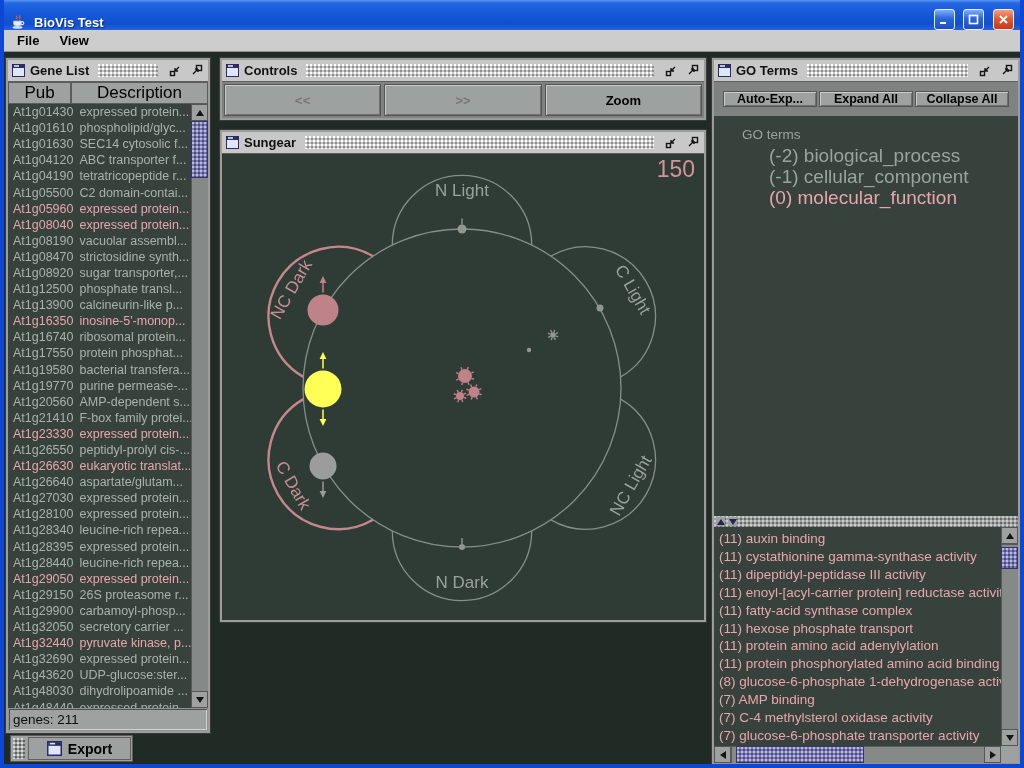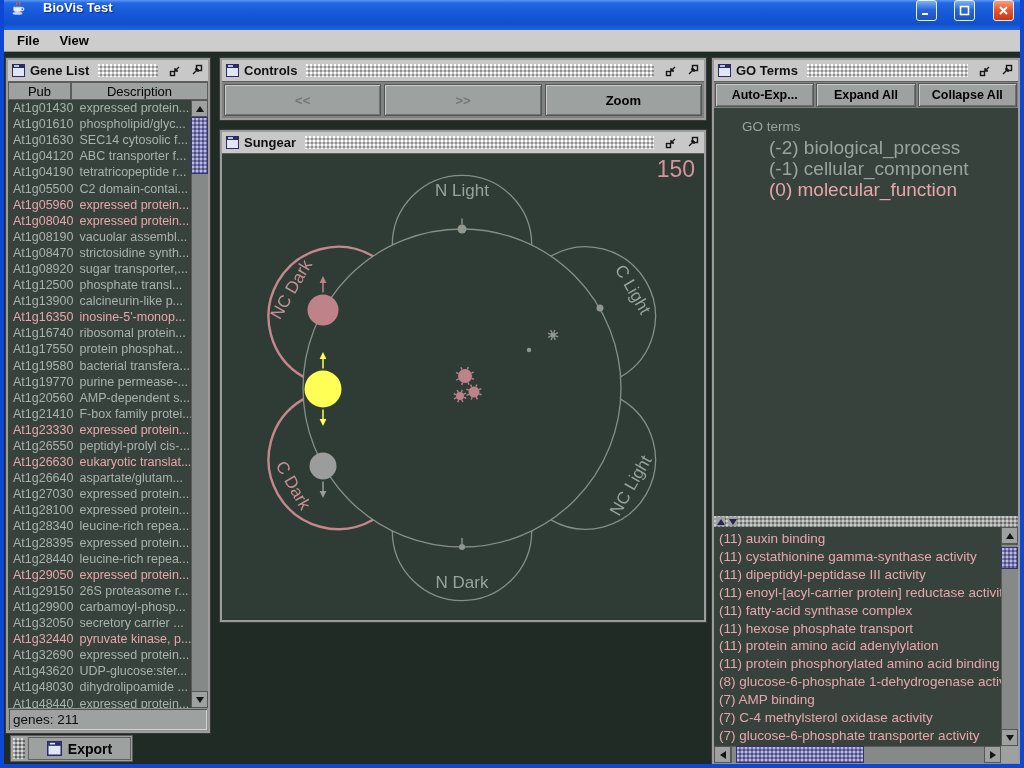--- a/index.html
+++ b/index.html
@@ -2,21 +2,21 @@
 <html><head>
 <meta charset="utf-8">
 <style>
   * { margin:0; padding:0; box-sizing:border-box; }
   html,body { width:1024px; height:768px; overflow:hidden; background:#000; }
   body { font-family:"Liberation Sans", sans-serif; }
 
   
   .window { position:absolute; inset:0; display:flex; flex-direction:column;
             border-left:4px solid #0d47d6; border-right:4px solid #0d47d6; border-bottom:4px solid #0d47d6; }
-  .titlebar { height:30px; flex:0 0 30px; display:flex; align-items:flex-start; padding:0 6px; gap:17px;
+  .titlebar { height:30px; flex:0 0 30px; display:flex; align-items:flex-end; padding:0 6px; gap:8px;
               background:linear-gradient(180deg,#5a96f2 0%,#2367e2 10%,#1658d8 45%,#1150cc 80%,#2364dc 100%); }
   .title-text { color:#fff; font-weight:bold; font-size:13px; text-shadow:1px 1px 1px #0a2a80; flex:1; }
   .winbtn { width:21px; height:21px; border-radius:3px; border:1px solid #e8f0ff; display:flex; align-items:center; justify-content:center; }
   .winbtn.min, .winbtn.max { background:linear-gradient(180deg,#7fb0fa,#2a66da 45%,#1c50c4); }
   .winbtn.close { background:linear-gradient(180deg,#f4a080,#e25a30 45%,#c63818); margin-left:1px; }
   .menubar { height:22px; flex:0 0 22px; background:#cdcdcd; display:flex; align-items:center; gap:2px; padding:0 4px; border-bottom:1px solid #8f8f8f; }
   .menu-item { font-weight:bold; font-size:13px; color:#000; padding:2px 9px; }
   .desktop { position:relative; flex:1; background:#202b25; overflow:hidden; }
 
   
@@ -47,21 +47,21 @@
   .sb-track { position:relative; flex:1; box-shadow:inset 1px 1px 0 #5a5a5a; }
   .sb-thumb { position:absolute; background-color:#7b7bae; border:1px solid #35356e;
       background-image:radial-gradient(circle at 1px 1px,#b9b9e2 28%,transparent 32%),radial-gradient(circle at 3px 3px,#4a4a85 28%,transparent 32%);
       background-size:4px 4px; }
   .sb-v .sb-thumb { left:0; right:0; }
   .sb-h .sb-thumb { top:0; bottom:0; }
 
   
   #frame-genelist { left:2px; top:6px; width:204px; height:675px; }
   .gl-header { display:flex; flex:0 0 18px; }
-  .gl-hcell { background:#9da19f; border:1px solid #5c5c5c; color:#000; font-size:13px; display:flex; align-items:center; justify-content:center; }
+  .gl-hcell { background:#9da19f; border:1px solid #5c5c5c; color:#000; font-size:17px; display:flex; align-items:center; justify-content:center; }
   .gl-hcell.c1 { flex:0 0 63px; }
   .gl-hcell.c2 { flex:1; }
   .gl-body { flex:1; display:flex; overflow:hidden; }
   .glist { flex:1; background:#36423b; overflow:hidden; }
   .grow { height:16.1px; display:flex; font-size:12.5px; color:#a9b3ad; align-items:center; }
   .grow.hl { color:#e7a6ae; }
   .gpub { flex:0 0 60px; padding-left:5px; white-space:nowrap; }
   .gdesc { flex:1; padding-left:6px; white-space:nowrap; overflow:hidden; }
   .gl-status { flex:0 0 21px; margin:1px; font-size:13.5px; color:#0c0c0c; display:flex; align-items:center; padding-left:4px; }
 
@@ -76,21 +76,21 @@
   .controls-row .mbtn { flex:1; }
 
   
   #frame-sungear { left:216px; top:78px; width:486px; height:492px; }
   .sg-body { flex:1; position:relative; background:#2e3c35; overflow:hidden; }
   .sg-count { position:absolute; top:2px; right:9px; font-size:23px; color:#d4939b; }
   svg text { font-family:"Liberation Sans", sans-serif; }
 
   
   #frame-goterms { left:708px; top:6px; width:308px; height:759px; }
-  .go-buttons { flex:0 0 26px; display:flex; gap:2px; padding:1px; background:#7e8280; }
+  .go-buttons { flex:0 0 26px; display:flex; gap:2px; padding:9px; background:#7e8280; }
   .go-buttons .mbtn { flex:1; font-size:12.5px; }
   .go-tree { flex:1; background:#36423b; overflow:hidden; padding:8px 0 0 28px; }
   .tree-root { font-size:13.5px; color:#9aa49e; line-height:21px; }
   .tree-item { font-size:19px; color:#9aa49e; line-height:21px; padding-left:27px; }
   .tree-item.pink { color:#e7a6ae; }
   .splitter { flex:0 0 11px; background:#9da19f; display:flex; align-items:center; gap:3px; padding:0 2px;
       background-image:radial-gradient(circle at 1px 1px,#c9cbca 25%,transparent 30%),radial-gradient(circle at 3px 3px,#6a6a6a 25%,transparent 30%); background-size:4px 4px; }
   .split-btn { width:9px; height:9px; background:#9da19f; display:flex; align-items:center; justify-content:center; }
   .split-btn .tri-up { border-bottom-color:#26264f; border-left-width:4px; border-right-width:4px; }
   .split-btn .tri-down { border-top-color:#26264f; border-left-width:4px; border-right-width:4px; }

